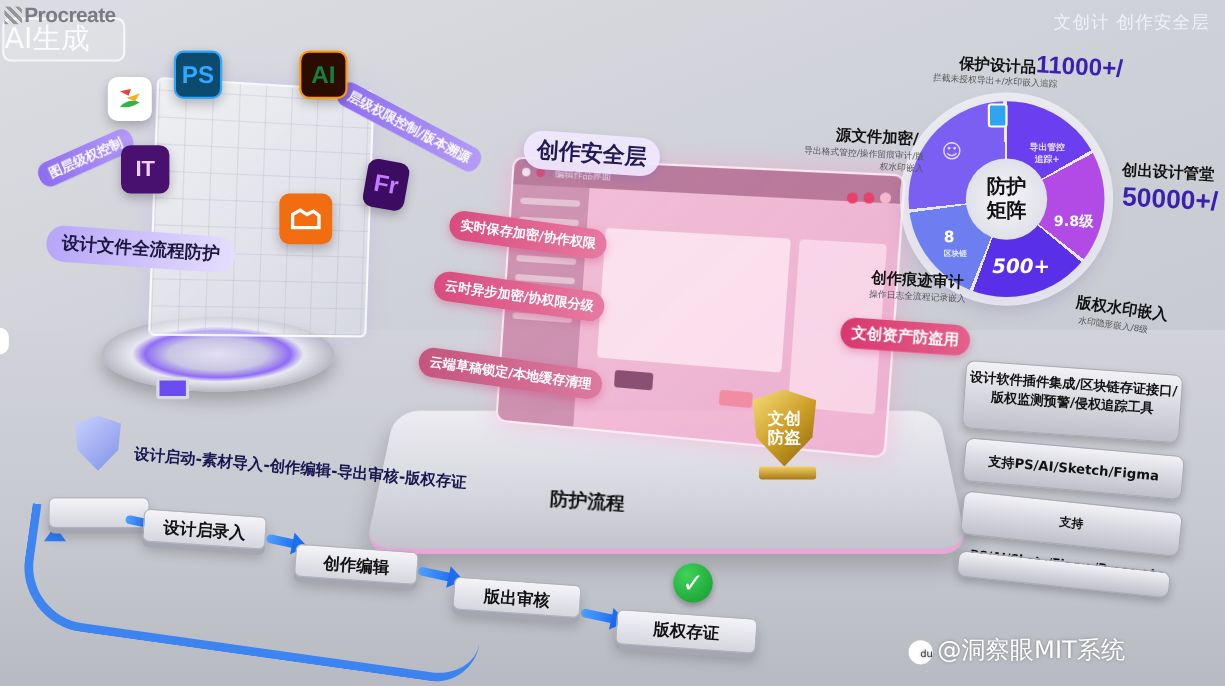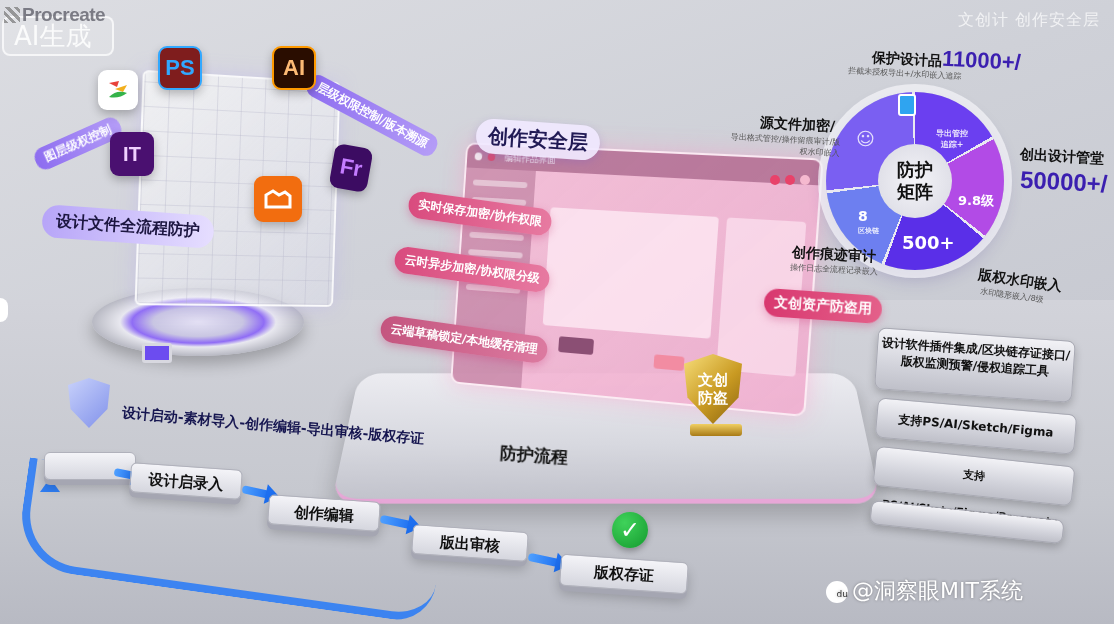--- a/index.html
+++ b/index.html
@@ -23,21 +23,21 @@
   }
   .logo-mark {
     display:inline-block; width:16px; height:16px; margin-right:2px; vertical-align:-2px;
     background: repeating-linear-gradient(45deg, #777 0 3px, transparent 3px 6px);
     opacity: 0.7;
   }
   .ai-badge {
     left: 2px; top: 16px; width: 112px; height: 40px;
     border: 2px solid rgba(255,255,255,0.7); border-radius: 8px;
     background: rgba(255,255,255,0.15);
-    color: rgba(255,255,255,0.85); font-size: 26px; line-height: 36px; padding-left: 10px;
+    color: rgba(255,255,255,0.85); font-size: 26px; line-height: 36px; 
   }
   .top-right-note {
     right: 14px; top: 10px; color: rgba(255,255,255,0.7); font-size: 16px; letter-spacing: 1px;
   }
 
   
   .glass-panel {
     left: 140px; top: 76px; width: 200px; height: 230px;
     background:
       repeating-linear-gradient(0deg, rgba(180,180,200,0.35) 0 1px, transparent 1px 24px),
@@ -47,22 +47,22 @@
     border-radius: 6px;
     transform: perspective(600px) rotateY(8deg) rotateZ(2deg);
     box-shadow: 0 0 20px rgba(170,150,255,0.25);
   }
   .app-icon {
     width: 44px; height: 44px; border-radius: 9px;
     display:flex; align-items:center; justify-content:center;
     font-family: "Liberation Sans", sans-serif; font-weight: bold; font-size: 22px;
     box-shadow: 0 4px 10px rgba(0,0,0,0.25);
   }
-  .ic-ps { left: 158px; top: 46px; background:#7f1d1d; color:#31a8ff; border:2px solid #31a8ff; }
-  .ic-ai { left: 272px; top: 46px; background:#2a0d00; color:#fdba74; border:2px solid #ff9a00; }
+  .ic-ps { left: 158px; top: 46px; background:#0c4a6e; color:#31a8ff; border:2px solid #31a8ff; }
+  .ic-ai { left: 272px; top: 46px; background:#2a0d00; color:#15803d; border:2px solid #ff9a00; }
   .ic-multi { left: 98px; top: 70px; width: 40px; height:40px; background:#fff; }
   .ic-it { left: 110px; top: 132px; background:#4a1070; color:#f0d0ff; font-size: 20px; }
   .ic-fr { left: 332px; top: 146px; width:38px; height:44px; background:#3c0c62; color:#c47cff; font-size:22px; transform: rotate(10deg); }
   .ic-cloud { left: 254px; top: 176px; width:48px; height:46px; background:#f26d0f; color:#fff; }
   .ribbon {
     background: linear-gradient(90deg, #8d6df0, #b49cf7);
     color:#fff; font-weight:bold; font-size: 12px; padding: 3px 10px; border-radius: 10px;
     white-space: nowrap;
   }
   .rib-left { left: 32px; top: 132px; transform: rotate(-24deg); }
@@ -145,21 +145,21 @@
     box-shadow: 0 0 0 8px rgba(245,245,250,0.7), 0 8px 18px rgba(60,40,140,0.25);
   }
   .ring-center {
     left: 878px; top: 144px; width: 74px; height: 74px; border-radius: 50%;
     background: radial-gradient(circle, #f4f4f8, #d8d8e2);
     display:flex; flex-direction:column; align-items:center; justify-content:center;
     font-weight: bold; font-size: 18px; color:#111; line-height: 22px;
   }
   .seg-txt { color:#fff; font-weight:bold; text-align:center; }
   .seg-98 { left: 958px; top: 192px; font-size: 13px; }
-  .seg-500 { left: 902px; top: 232px; font-size: 18px; }
+  .seg-500 { left: 902px; top: 232px; font-size: 18px; font-style: italic; }
   .seg-doc { left: 898px; top: 94px; width: 18px; height: 22px; background:#2fa4f0; border:2px solid #fff; border-radius:3px; }
   .seg-a { left: 936px; top: 128px; font-size: 8px; color: rgba(255,255,255,0.85); }
   .seg-b { left: 858px; top: 208px; font-size: 14px; }
   .seg-bl { left: 858px; top: 226px; font-size: 7px; color: rgba(255,255,255,0.85); }
   .seg-c { left: 856px; top: 128px; font-size: 18px; opacity:0.8; }
   .stat-title { font-weight:bold; color:#111; font-size: 14px; white-space:nowrap; }
   .stat-num { font-weight:bold; color:#3b1fb0; font-family:"Liberation Sans", sans-serif; }
   .stat-sub { font-size: 8px; color:#555; white-space:nowrap; }
   .st1 { left: 872px; top: 46px; transform: rotate(3deg); }
   .st1 .stat-num { font-size: 22px; }

